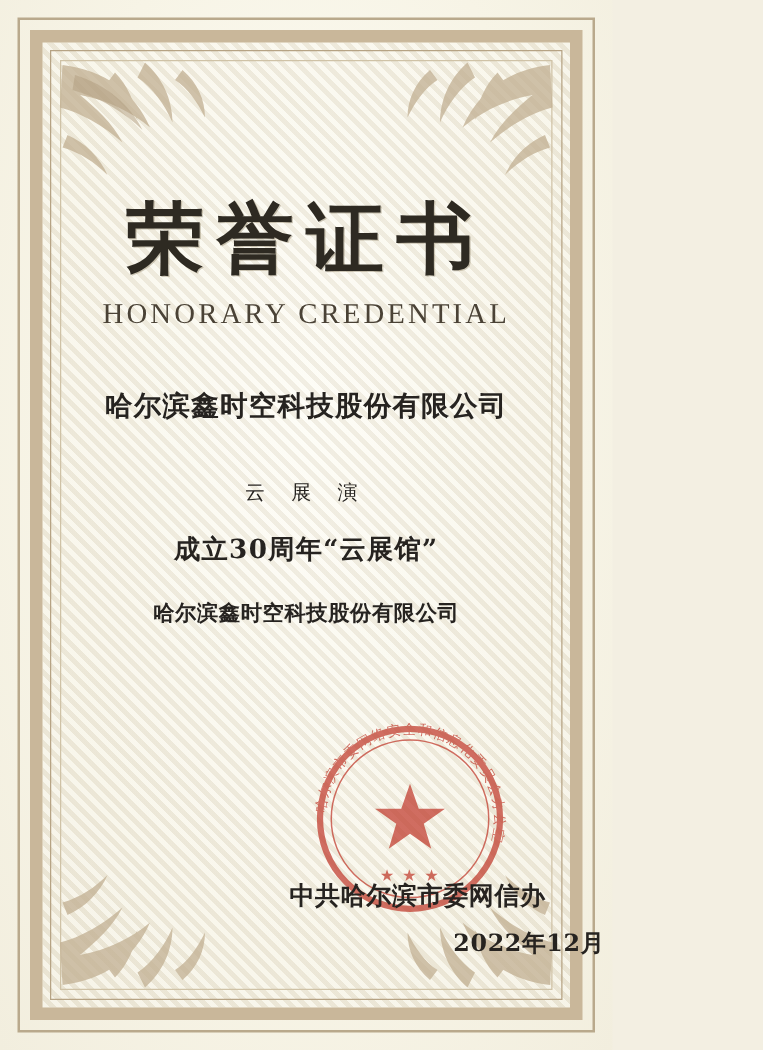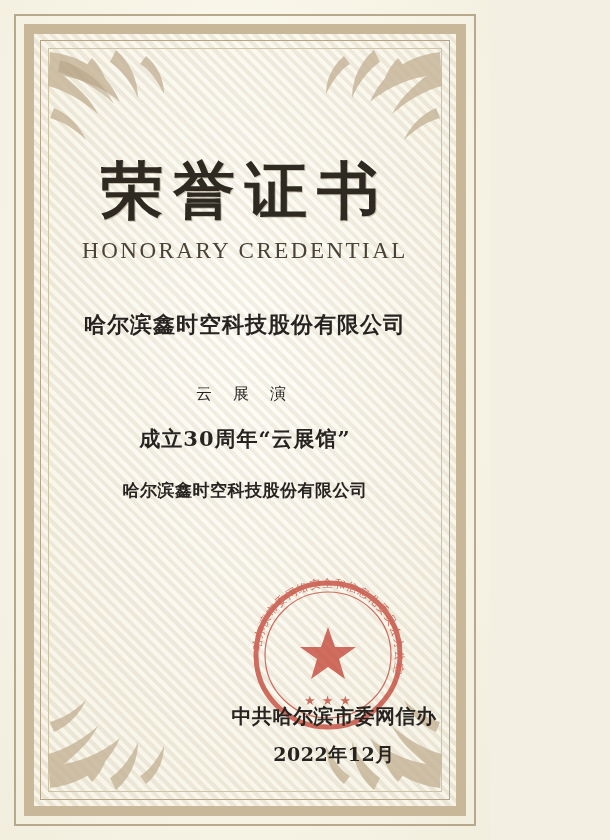--- a/index.html
+++ b/index.html
@@ -137,20 +137,21 @@
     font-weight:700;
     letter-spacing:.5px;
   }
   .date{
     margin-top:12px;
     font-family:"DejaVu Serif", serif;
     font-size:19px;
     color:#262320;
     font-weight:700;
     letter-spacing:.5px;
+    text-align:right;
   }
   
   .seal{
     position:absolute;
     left:238px;
     bottom:95px;
     width:180px;height:180px;
     pointer-events:none;
     opacity:.72;
   }

